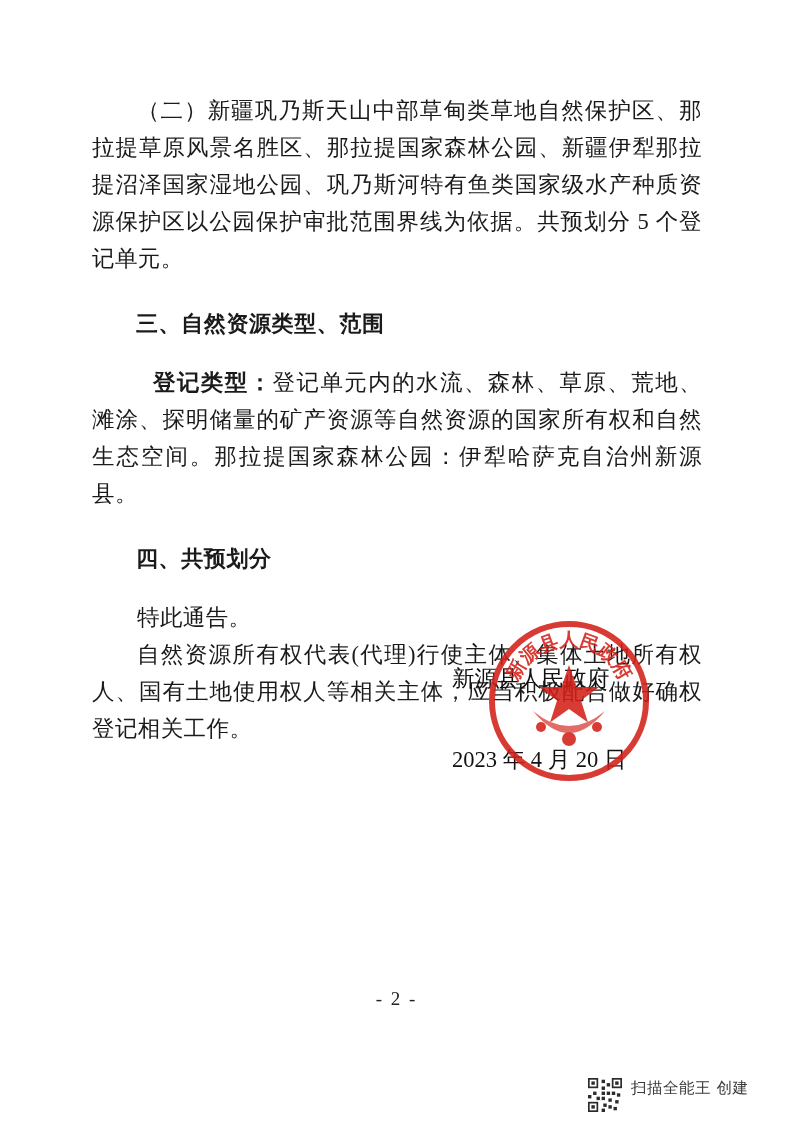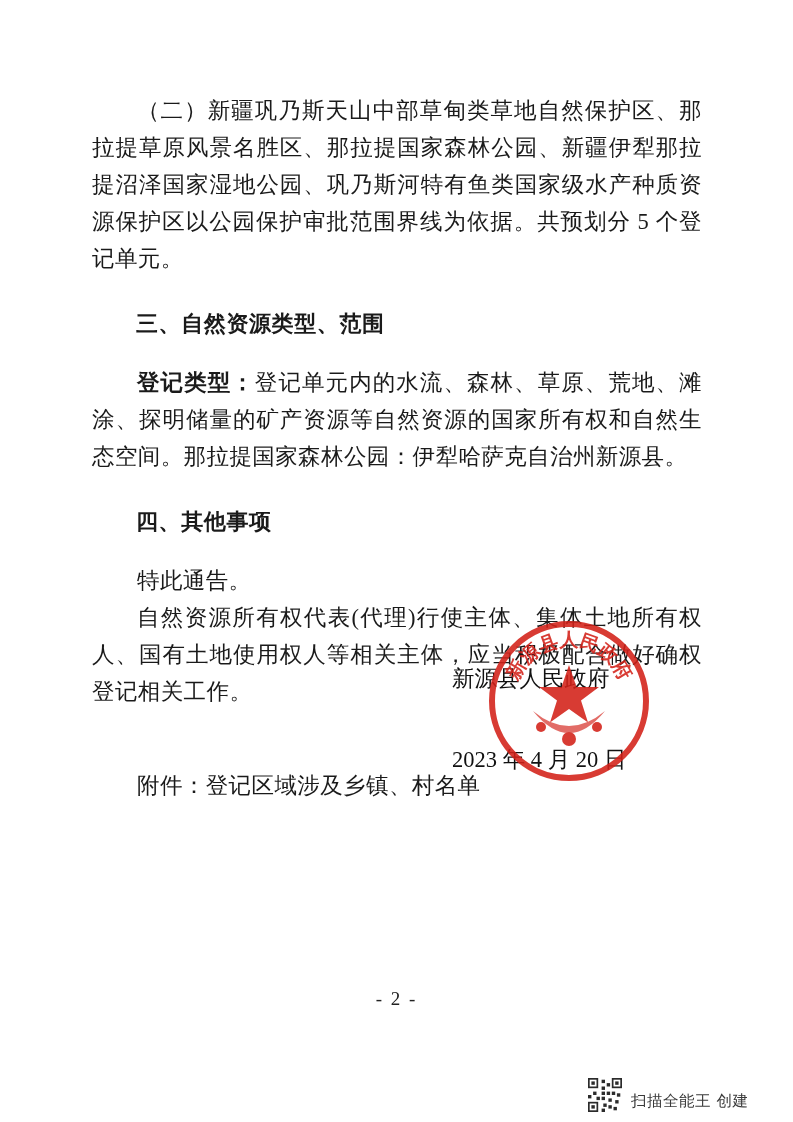--- a/index.html
+++ b/index.html
@@ -42,20 +42,21 @@
     font-size: 22px;
     line-height: 37px;
     font-weight: bold;
     font-family: "DejaVu Sans", "Liberation Sans", sans-serif;
     text-indent: 2em;
     letter-spacing: 0.6px;
   }
   .lbl-bold {
     font-weight: bold;
     font-family: "DejaVu Sans", "Liberation Sans", sans-serif;
+    margin-left: 16px;
   }
   .gap-sm { height: 6px; }
   .gap-lg { height: 34px; }
 
   .attach {
     font-size: 22.5px;
     line-height: 37px;
     text-indent: 2em;
     letter-spacing: 0.4px;
   }
@@ -97,21 +98,21 @@
     letter-spacing: 2px;
     color: #222;
   }
 
   
   .footer-mark {
     position: absolute;
     left: 588px;
     top: 1078px;
     display: flex;
-    align-items: flex-end;
+    align-items: flex-start;
     gap: 9px;
   }
   .qr {
     width: 34px;
     height: 34px;
     display: block;
   }
   .footer-text {
     font-size: 15.5px;
     font-family: "DejaVu Sans", "Liberation Sans", sans-serif;
@@ -130,29 +131,28 @@
     <p class="para indent">（二）新疆巩乃斯天山中部草甸类草地自然保护区、那拉提草原风景名胜区、那拉提国家森林公园、新疆伊犁那拉提沼泽国家湿地公园、巩乃斯河特有鱼类国家级水产种质资源保护区以公园保护审批范围界线为依据。共预划分 5 个登记单元。</p>
 
     <div class="gap-sm"></div>
 
     <p class="heading">三、自然资源类型、范围</p>
 
     <p class="para indent"><span class="lbl-bold">登记类型：</span><span>登记单元内的水流、森林、草原、荒地、滩涂、探明储量的矿产资源等自然资源的国家所有权和自然生态空间。那拉提国家森林公园：伊犁哈萨克自治州新源县。</span></p>
 
     <div class="gap-sm"></div>
 
-    <p class="heading">四、其他事项</p>
+    <p class="heading">四、共预划分</p>
 
     <p class="para indent">特此通告。</p>
 
     <p class="para indent">自然资源所有权代表(代理)行使主体、集体土地所有权人、国有土地使用权人等相关主体，应当积极配合做好确权登记相关工作。</p>
 
     <div class="gap-lg"></div>
 
-    <p class="attach">附件：登记区域涉及乡镇、村名单</p>
 
   </div>
 
   <div class="sign-block">
     <div class="sign-line">新源县人民政府</div>
     <div class="sign-date">2023 年 4 月 20 日</div>
   </div>
 
   <svg class="seal" viewBox="0 0 164 164">
     <circle cx="82" cy="82" r="77" fill="none" stroke="#d32018" stroke-width="6"></circle>

